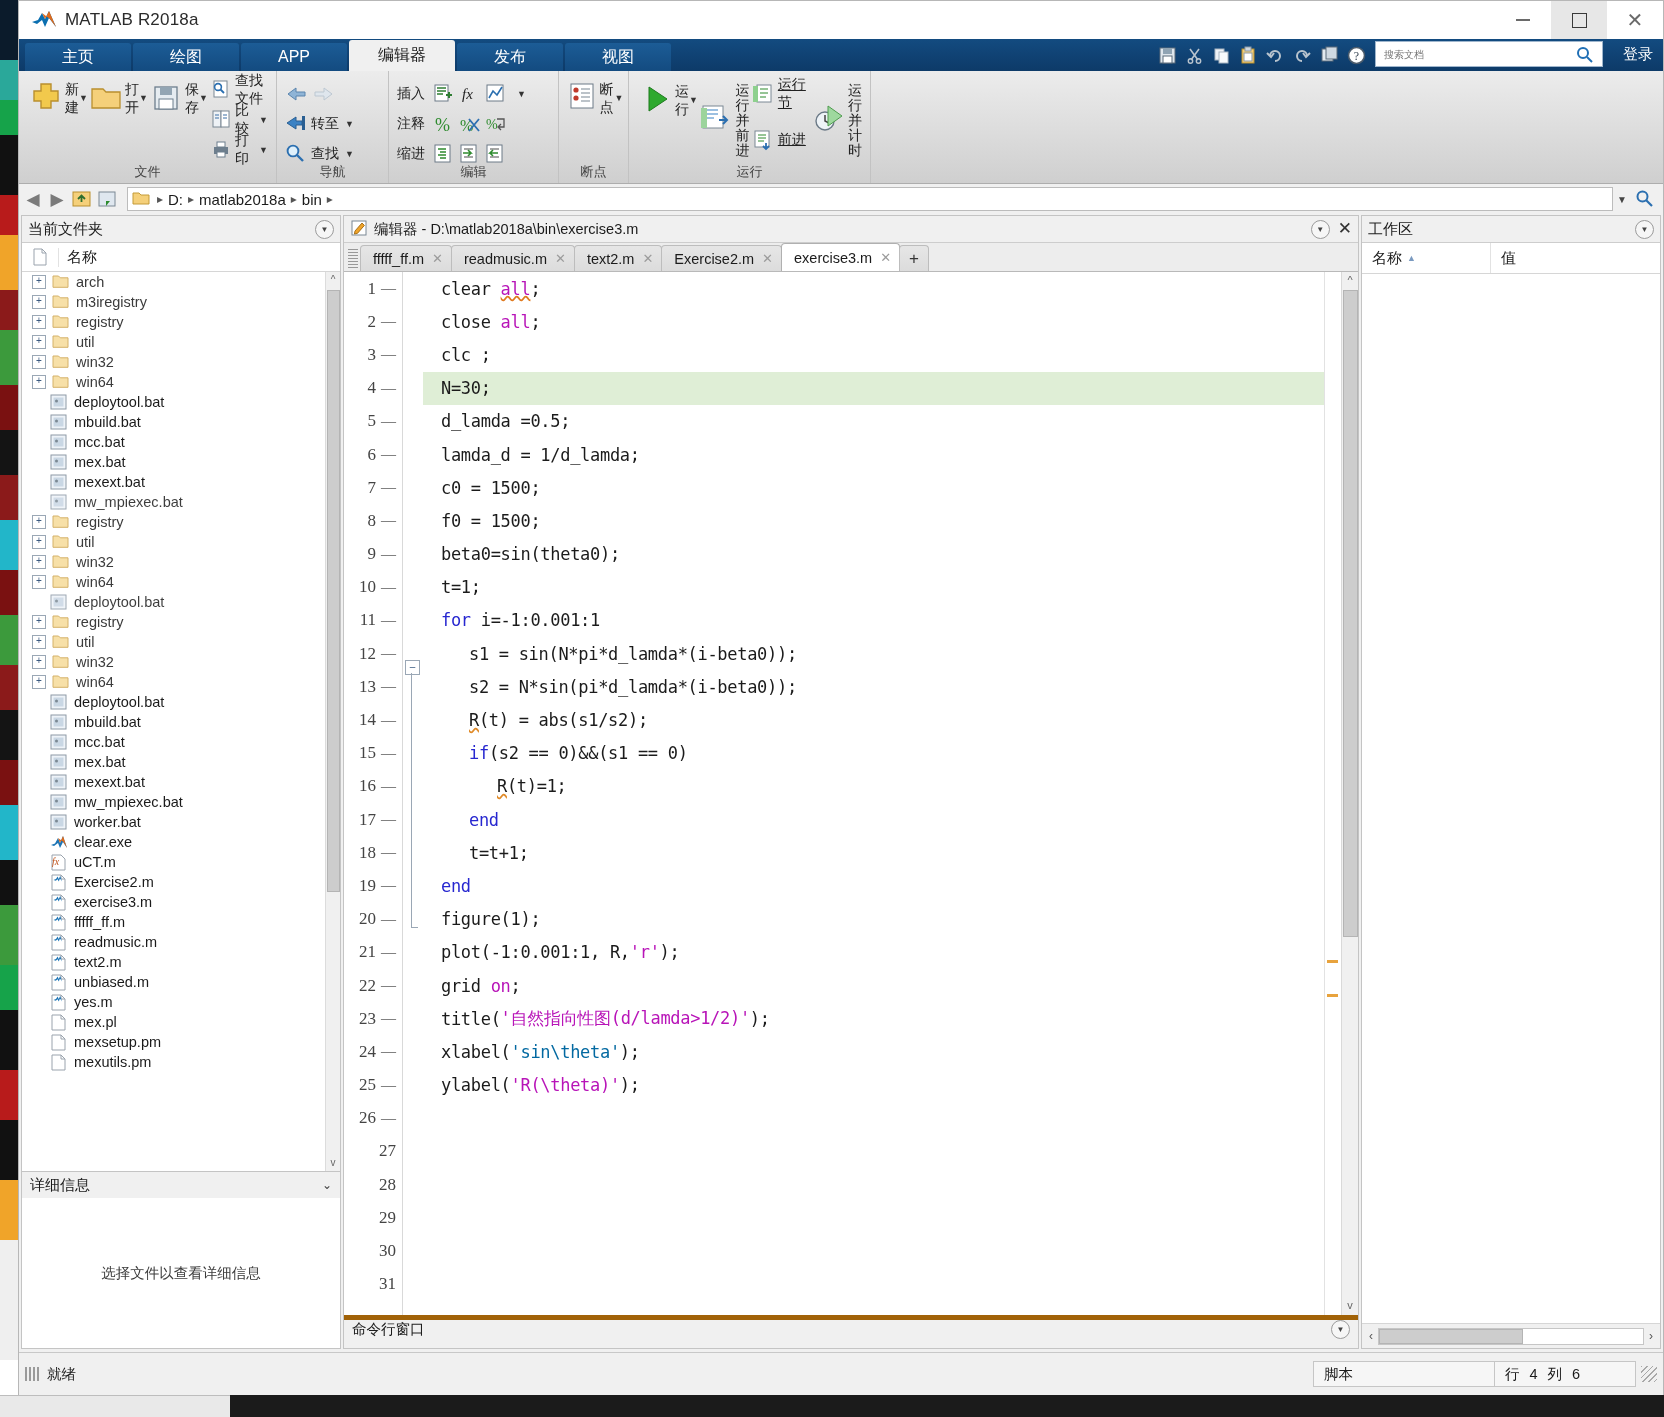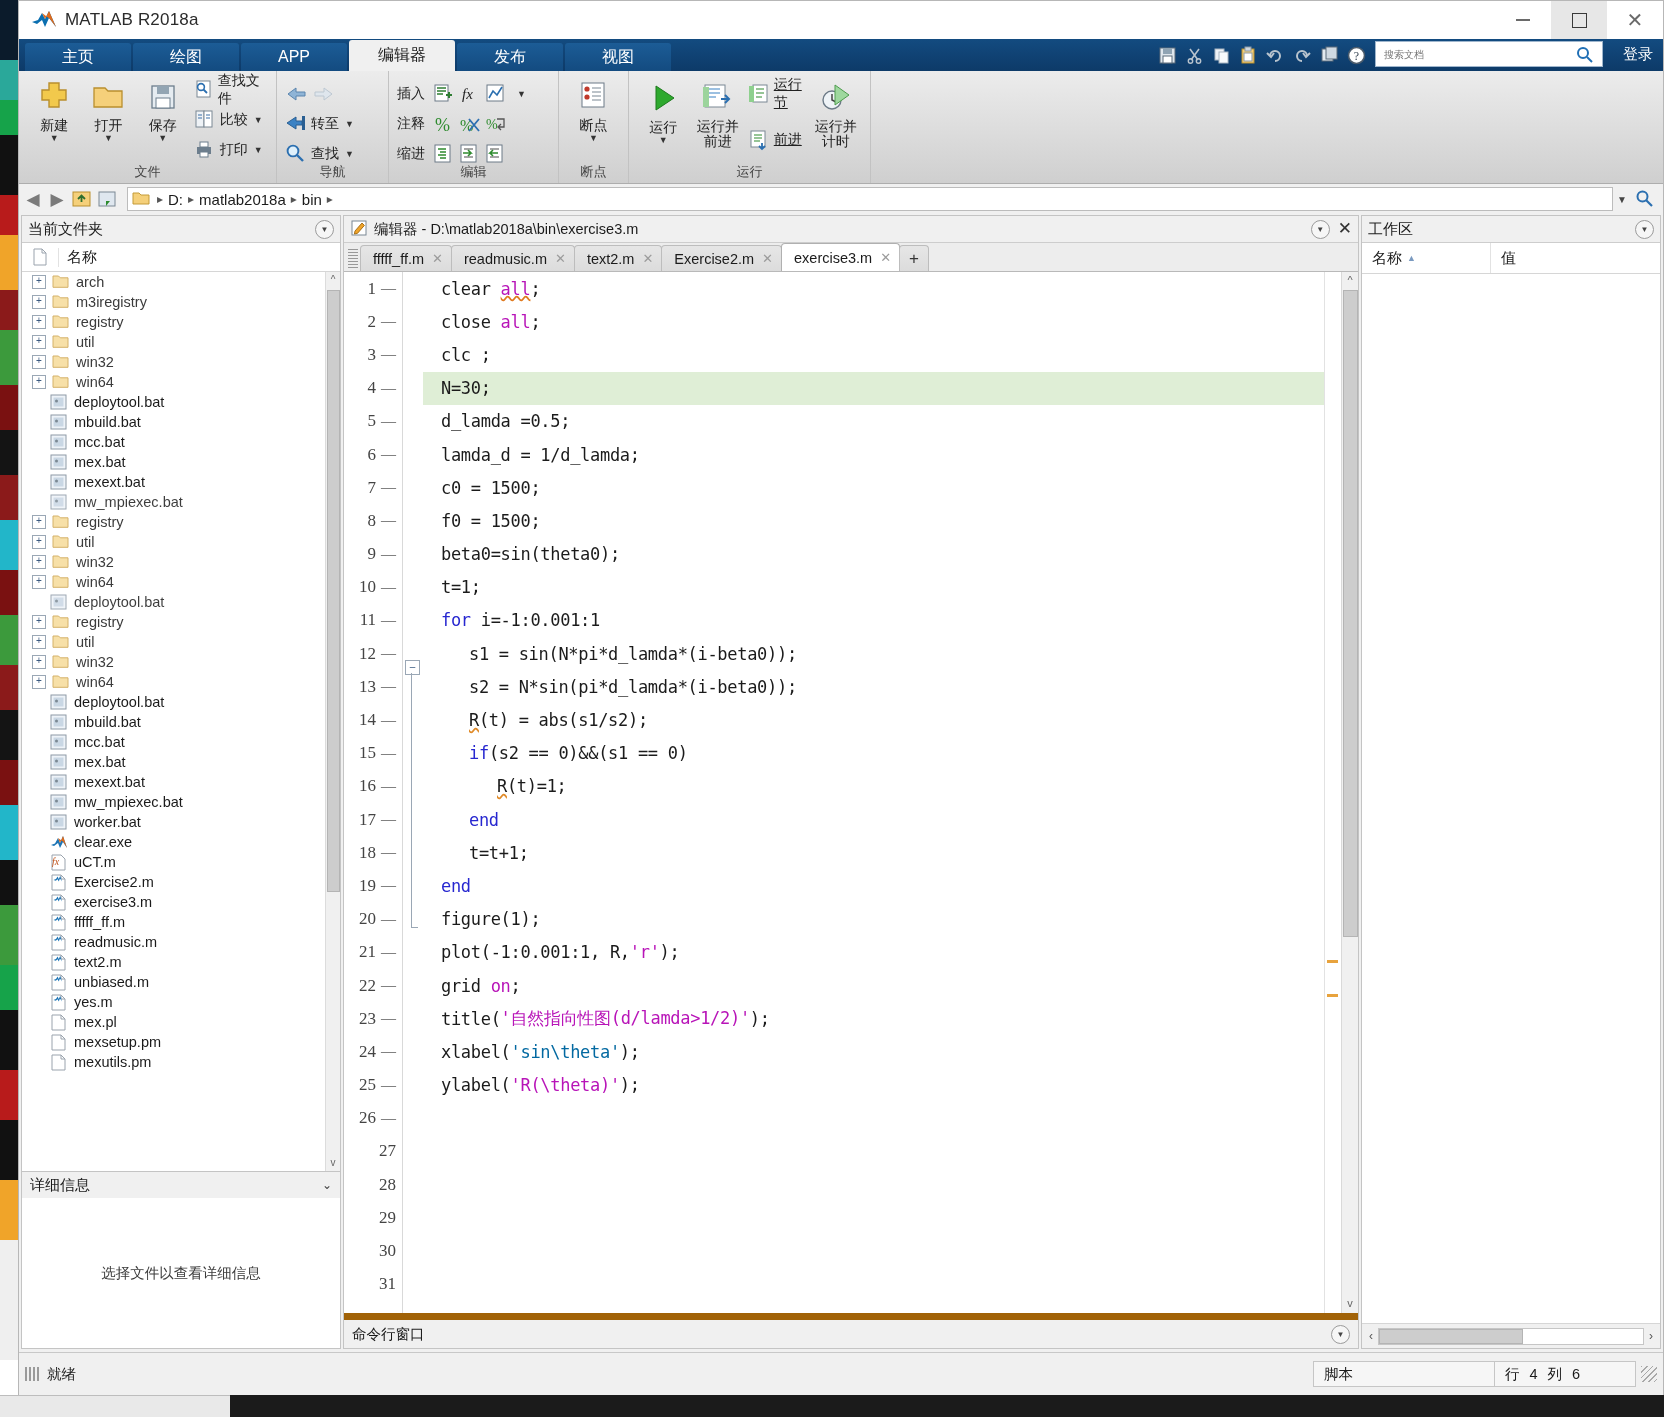--- a/index.html
+++ b/index.html
@@ -45,21 +45,21 @@
      font-family:"Liberation Sans",sans-serif;color:#333;background:transparent;}
   .loginbtn{position:absolute;right:4px;top:4px;color:#fff;font-size:15px;padding:2px 6px;}
 
   
   .ribbon{height:112px;background:linear-gradient(180deg,#ececec 0%,#dcdcdc 55%,#cfcfcf 100%);
           border-bottom:1px solid #adadad;display:flex;position:relative;}
   .rgroup{position:relative;display:flex;flex-direction:column;justify-content:flex-start;
           padding:4px 8px 0 8px;border-right:1px solid #c2c2c2;height:112px;box-sizing:border-box;}
   .rgroup .glabel{position:absolute;bottom:2px;left:0;width:100%;text-align:center;font-size:13px;color:#444;}
   .rrow{display:flex;align-items:flex-start;}
-  .bigbtn{width:60px;display:flex;flex-direction:column;align-items:center;padding-top:4px;}
+  .bigbtn{width:60px;display:flex;align-items:center;padding-top:4px;}
   .bigbtn .ic{width:38px;height:36px;position:relative;}
   .bigbtn .lb{font-size:14px;color:#222;margin-top:2px;}
   .bigbtn .car{font-size:9px;color:#333;line-height:7px;}
   .smrow{display:flex;align-items:center;height:30px;gap:4px;}
   .smrow .lb{font-size:14px;color:#222;}
   .smrow .ic{width:22px;height:22px;position:relative;}
   .caret{font-size:9px;color:#333;margin-left:2px;}
   .stack{display:flex;flex-direction:column;justify-content:center;}
   .lblcol{font-size:14px;color:#222;width:32px;}
 
@@ -132,21 +132,21 @@
   .code{flex:1;position:relative;overflow:hidden;background:#fff;
         font-family:"DejaVu Sans Mono","Liberation Mono",monospace;}
   .cline{height:33.2px;display:flex;align-items:center;font-size:17px;white-space:pre;color:#1b1b1b;
          padding-left:18px;letter-spacing:-0.3px;}
   .cline.hl{background:#dfeed6;}
   .edvbar{width:16px;background:#f0f0f0;border-left:1px solid #d9d9d9;position:relative;flex:none;}
   .edvbar .thumb{position:absolute;left:1px;width:13px;background:#cdcdcd;border:1px solid #b4b4b4;}
   .edvbar .ar{position:absolute;left:2px;width:12px;height:14px;text-align:center;font-size:11px;color:#666;}
   .markcol{width:16px;background:#fff;border-left:1px solid #e2e2e2;position:relative;flex:none;}
   .mark{position:absolute;left:2px;width:11px;height:3px;background:#e8a33d;}
-  .cmdhdr{height:28px;background:#f0f0f0;border-top:7px solid #a16207;display:flex;align-items:center;
+  .cmdhdr{height:28px;background:#f0f0f0;border-top:5px solid #a16207;display:flex;align-items:flex-start;
           justify-content:space-between;padding:0 8px;}
   .cmdhdr .t{font-size:14.5px;color:#1b1b1b;}
 
   
   .wspanel{width:300px;margin:2px 2px 2px 1px;border:1px solid #c4c4c4;background:#fff;
            display:flex;flex-direction:column;box-sizing:border-box;}
   .wscols{height:30px;display:flex;border-bottom:1px solid #d6d6d6;background:#fff;}
   .wscols .c{font-size:15px;color:#1b1b1b;display:flex;align-items:center;padding-left:10px;}
   .wscols .c1{width:118px;border-right:1px solid #e2e2e2;}
   .wscols .c2{flex:1;}

